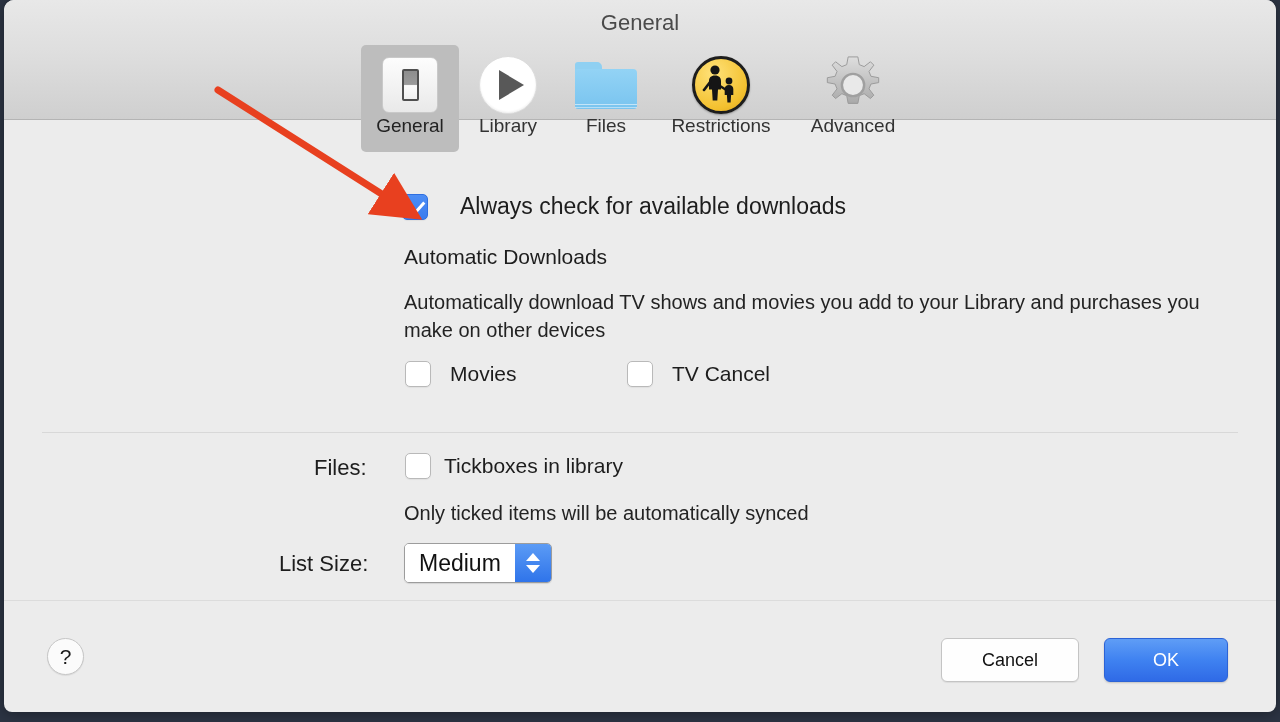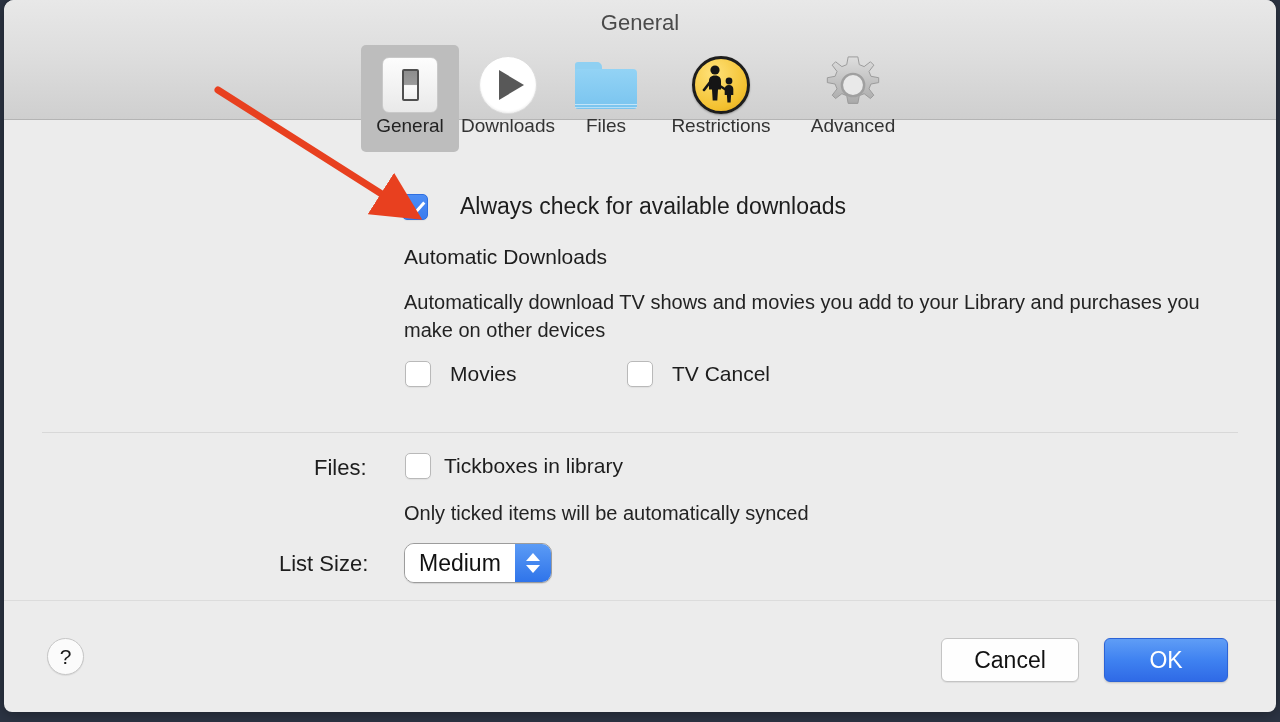--- a/index.html
+++ b/index.html
@@ -123,21 +123,21 @@
   .lbl-desc { font-size: 20px; color: #232323; line-height: 28px; }
   .lbl-right{ font-size: 22px; color: #1d1d1d; }
 
   .divider {
     position: absolute; left: 38px; right: 38px; top: 280px;
     height: 1px; background: #d8d8d8;
   }
 
   .stepper {
     display: flex; align-items: stretch; height: 40px;
-    border-radius: 10px; overflow: hidden;
+    border-radius: 5px; overflow: hidden;
     border: 1px solid #9c9c9c;
     box-shadow: 0 1px 1px rgba(0,0,0,.1);
   }
   .stepper .val {
     background: #fff; padding: 0 14px;
     display: flex; align-items: center;
     font-size: 23px; color: #111; min-width: 110px;
   }
   .stepper .arrows {
     width: 36px;
@@ -157,21 +157,21 @@
   .help {
     position: absolute; left: 43px; top: 37px;
     width: 37px; height: 37px; border-radius: 50%;
     background: #fbfbfb; border: 1px solid #c6c6c6;
     display: flex; align-items: center; justify-content: center;
     font-size: 21px; color: #1a1a1a;
     box-shadow: 0 1px 1px rgba(0,0,0,.08);
   }
   .btn {
     position: absolute; top: 638px; height: 44px;
-    border-radius: 6px; font-size: 23px;
+    border-radius: 6px; font-size: 18px;
     display: flex; align-items: center; justify-content: center;
   }
   .btn-cancel {
     left: 937px; width: 138px;
     background: #fefefe; border: 1px solid #c4c4c4; color: #111;
     box-shadow: 0 1px 1px rgba(0,0,0,.07);
   }
   .btn-ok {
     left: 1100px; width: 124px; color: #fff;
     background: linear-gradient(180deg,#5f9df6 0%,#3f82f1 50%,#2f6ae6 100%);
@@ -200,21 +200,21 @@
         </div>
         <div class="tool-label">General</div>
       </div>
 
       <div class="tool-item">
         <div class="tool-icon">
           <div class="ic-play">
               <i></i>
             </div>
         </div>
-        <div class="tool-label">Downloads</div>
+        <div class="tool-label">Library</div>
       </div>
 
       <div class="tool-item">
         <div class="tool-icon">
           <div class="ic-folder">
               <div class="tab"></div>
               <div class="body"></div>
             </div>
         </div>
         <div class="tool-label">Files</div>

